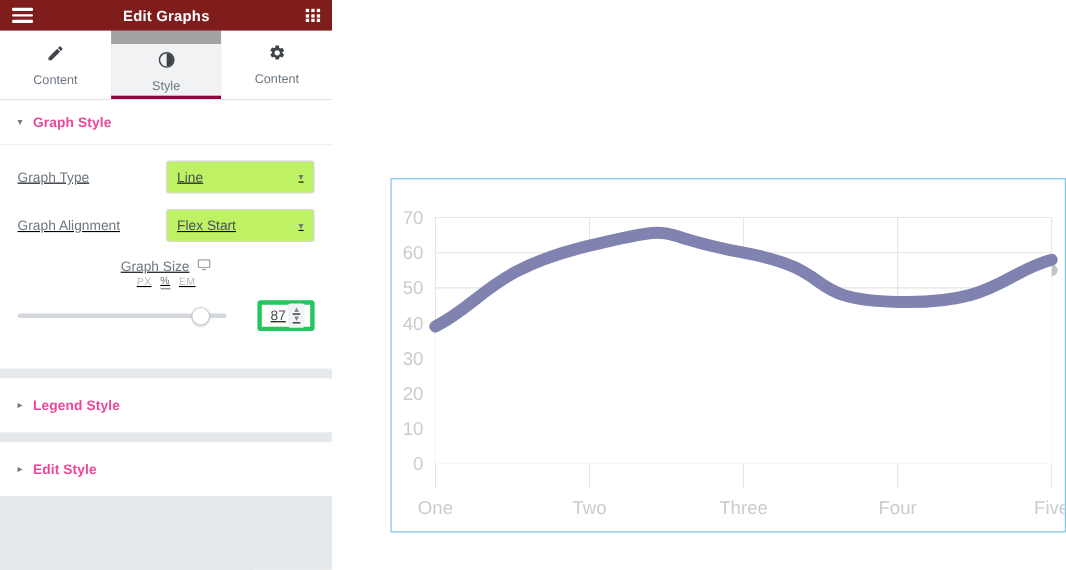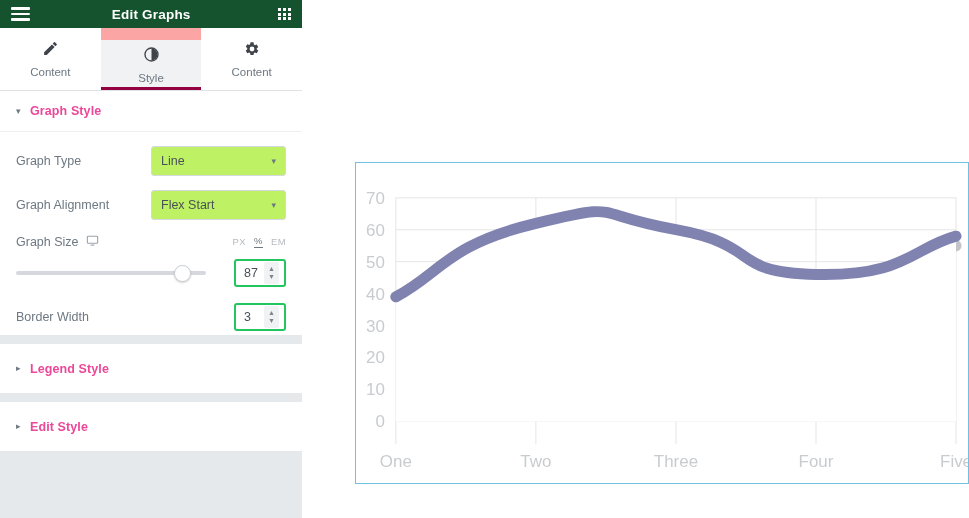--- a/index.html
+++ b/index.html
@@ -21,21 +21,21 @@
     left: 0; top: 0;
     width: 302px;
     height: 518px;
     background: #e6e9ec;
     overflow: hidden;
   }
 
   
   #panel-header {
     height: 20px;
-    background: #14532d;
+    background: #7f1d1d;
     display: flex;
     align-items: center;
     justify-content: space-between;
     padding: 14px 11px;
     box-sizing: border-box;
   }
   .hamburger {
     width: 19px;
     height: 14px;
     display: flex;
@@ -64,21 +64,21 @@
     grid-template-rows: repeat(3, 3px);
     gap: 1.8px;
     cursor: pointer;
   }
   .grid-icon i { display:block; width:3px; height:3px; background:#ffffff; }
 
   
   #tabs {
     display: flex;
     height: 62px;
-    background: #fca5a5;
+    background: #a3a3a3;
     border-bottom: 1px solid #e0e3e6;
   }
   .tab {
     flex: 1;
     display: flex;
     flex-direction: column;
     align-items: center;
     justify-content: center;
     gap: 6px;
     cursor: pointer;
@@ -122,21 +122,21 @@
     color: #6d7882;
     font-size: 9px;
     line-height: 1;
   }
   .section-head .stitle {
     font-size: 12.5px;
     font-weight: bold;
     color: #ec4899;
     letter-spacing: .1px;
   }
-  .section-body { padding: 14px 16px 4px 16px; }
+  .section-body { padding: 14px 16px 18px 16px; text-decoration: underline; }
 
   
   .row {
     display: flex;
     align-items: center;
     justify-content: space-between;
     margin-bottom: 14px;
     min-height: 28px;
   }
   .row:last-child { margin-bottom: 0; }
@@ -163,20 +163,21 @@
     justify-content: space-between;
   }
   .select-box .dd-caret { color: #6d7882; font-size: 9px; }
 
   
   .size-head {
     display: flex;
     align-items: center;
     justify-content: space-between;
     margin-bottom: 10px;
+    flex-direction: column;
   }
   .units { display: flex; gap: 8px; align-items: flex-end; }
   .unit {
     font-size: 9.5px;
     color: #b6bbc0;
     cursor: pointer;
     letter-spacing: .4px;
     padding-bottom: 1px;
   }
   .unit.active {
@@ -210,21 +211,21 @@
     border-radius: 50%;
     background: #ffffff;
     border: 1px solid #c9ced3;
     box-shadow: 0 1px 2px rgba(0,0,0,.18);
     left: 87%;
     margin-left: -7.5px;
   }
   .num-input {
     width: 52px;
     height: 28px;
-    border: 2px solid #22c55e;
+    border: 4px solid #22c55e;
     border-radius: 3px;
     background: #ffffff;
     display: flex;
     align-items: center;
     justify-content: space-between;
     padding: 0 5px 0 8px;
     box-sizing: border-box;
     font-size: 12.5px;
     color: #495157;
   }
@@ -383,30 +384,20 @@
         </span>
         <span class="num-input">
           <span>87</span>
           <span class="spin">
             <span>▲</span>
             <span>▼</span>
           </span>
         </span>
       </div>
 
-      <div class="row">
-        <span class="ctrl-label">Border Width</span>
-        <span class="num-input">
-          <span>3</span>
-          <span class="spin">
-            <span>▲</span>
-            <span>▼</span>
-          </span>
-        </span>
-      </div>
 
     </div>
   </div>
 
   <div class="section">
     <div class="section-head no-border" style="height:49px;">
       <span class="caret">▸</span>
       <span class="stitle">Legend Style</span>
     </div>
   </div>

